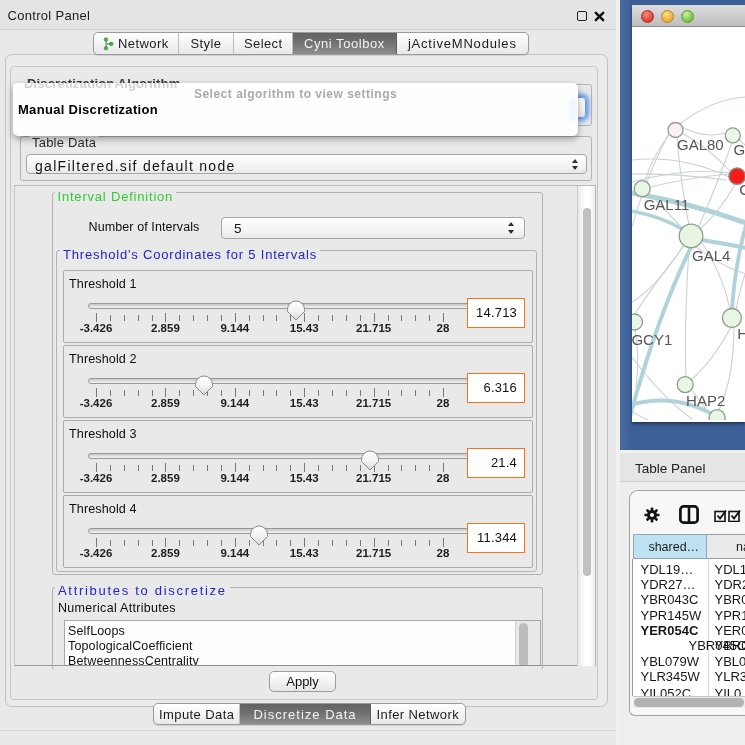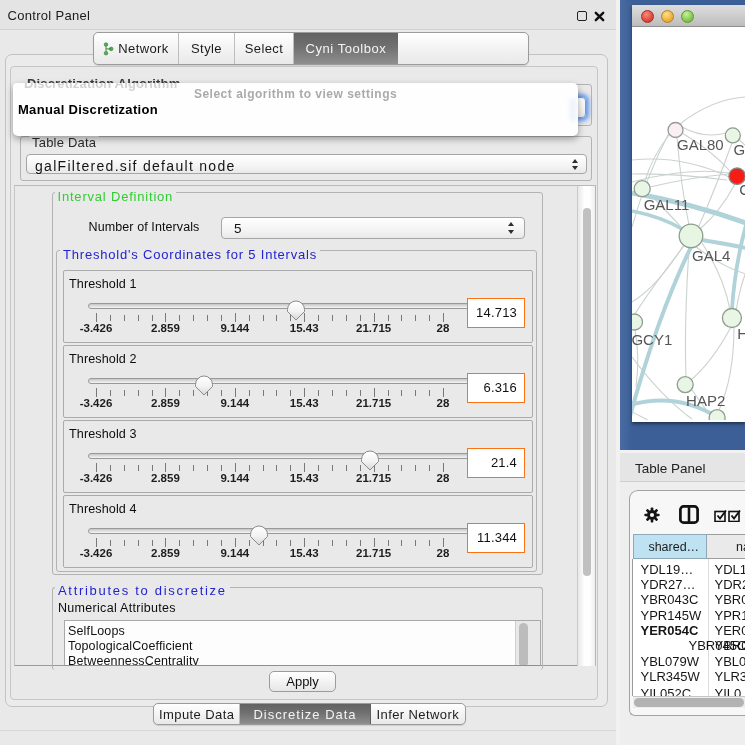--- a/index.html
+++ b/index.html
@@ -30,34 +30,35 @@
 <div class="abs" style="left:0;top:0;width:616px;height:30px;background:#e4e4e4;border-bottom:1px solid #d2d2d2;"></div>
 <div class="abs" style="left:7.5px;top:7.5px;font-size:13px;letter-spacing:0.3px;color:#1b1b1b;">Control Panel</div>
 <div class="abs" style="left:577px;top:11px;width:10px;height:10px;border:1.6px solid #222;border-radius:2px;"></div>
 <svg class="abs" style="left:594px;top:11px;" width="11" height="11" viewBox="0 0 11 11">
     <path d="M1.8 1.8 L9.2 9.2 M9.2 1.8 L1.8 9.2" stroke="#111" stroke-width="2.4" stroke-linecap="round"></path>
   </svg>
 
 <div class="abs" style="left:4.5px;top:54px;width:603px;height:653px;background:#ebebeb;border:1px solid #c2c2c2;border-radius:7px;"></div>
 <div class="abs" style="left:9.5px;top:66px;width:588px;height:634px;background:#e9e9e9;border:1px solid #c6c6c6;border-radius:4px;"></div>
 
-<div class="seg" style="left:93px;top:32px;width:436px;height:33px;">
+<div class="seg" style="left:93px;top:32px;width:436px;height:23px;">
   <div class="sg" style="width:85px;">
     <svg width="11" height="14" viewBox="0 0 11 14" style="margin-right:4px;">
         <g fill="#55b055" stroke="#2f7d32" stroke-width="0.6">
           <circle cx="3" cy="2.6" r="1.8"></circle>
           <circle cx="3" cy="11.2" r="1.8"></circle>
           <circle cx="8.2" cy="6.9" r="1.8"></circle>
         </g>
         <path d="M3 4.2 L3 9.5 M3 6.9 L8.2 6.9" stroke="#2f7d32" stroke-width="0.9"></path>
       </svg>
     Network</div>
   <div class="sg" style="width:56px;">Style</div>
   <div class="sg" style="width:59px;">Select</div>
   <div class="sg dark" style="width:104px;letter-spacing:0.55px;">Cyni Toolbox</div>
+  <div class="sg" style="width:132px;letter-spacing:0.8px;">jActiveMNodules</div>
 </div>
 
 <div class="grp" style="left:20px;top:83.5px;width:572px;height:42px;"></div>
 <div class="gtitle bold" style="left:24px;top:75.5px;color:#3c3c3c;font-size:13px;letter-spacing:0.15px;">Discretization Algorithm</div>
 <div class="combo" style="left:26px;top:97px;width:560px;height:21px;box-shadow:0 0 4px 2.5px rgba(80,140,235,0.85);border-color:#6d9fdd;"></div>
 
 <div class="grp" style="left:20px;top:136px;width:572px;height:45px;"></div>
 <div class="gtitle" style="left:29px;top:135px;color:#2c2c2c;letter-spacing:0.2px;">Table Data</div>
 <div class="combo" style="left:26px;top:154px;width:560.5px;height:20px;">
   <div class="ct" style="top:2.5px;font-size:14px;letter-spacing:1.3px;">galFiltered.sif default node</div>

